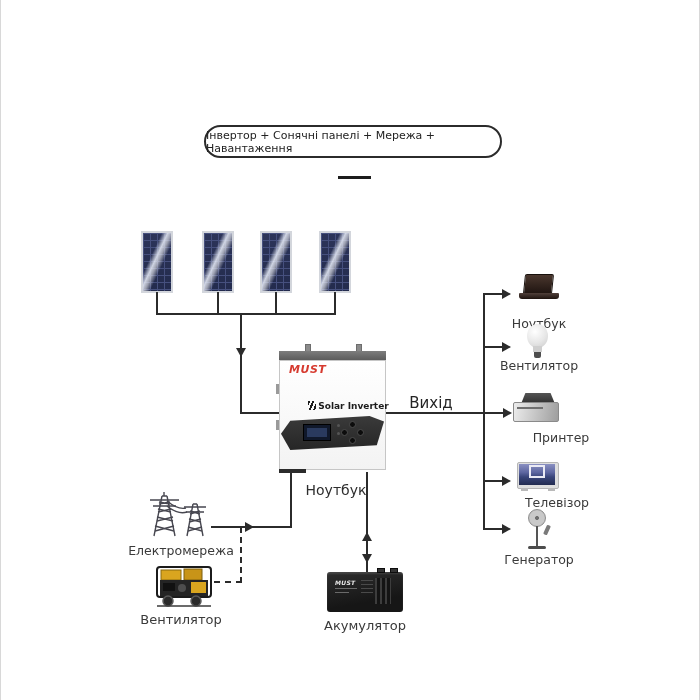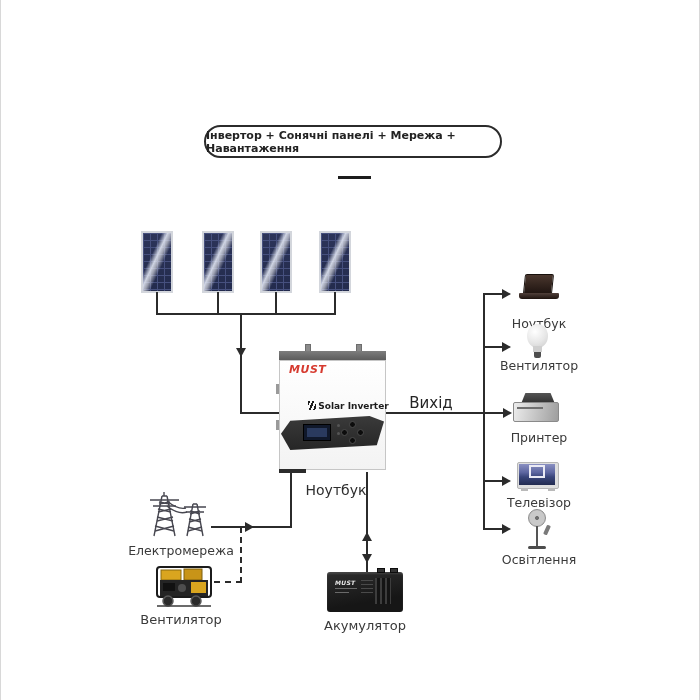--- a/index.html
+++ b/index.html
@@ -5,21 +5,21 @@
   html,body{margin:0;padding:0;background:#fff;}
   .canvas{position:relative;width:700px;height:700px;background:#fff;overflow:hidden;
           font-family:"DejaVu Sans","Liberation Sans",sans-serif;
           border-left:1px solid #d8d8d8;border-right:1px solid #d8d8d8;box-sizing:border-box;}
   .abs{position:absolute;}
   .t-center{text-align:center;}
 
   
   .title{left:0;right:0;top:74px;font-size:21px;font-weight:700;color:#1c1c1c;letter-spacing:.4px;}
   .badge{left:203px;top:125px;width:294px;height:29px;border:2px solid #2b2b2b;border-radius:17px;
-         display:flex;align-items:center;justify-content:center;font-size:11px;font-weight:700;color:#222;}
+         display:flex;align-items:center;justify-content:center;font-size:11px;font-weight:400;color:#222;}
   .dash{left:337px;top:176px;width:33px;height:3px;background:#1d1d1d;}
 
   
   .lbl{color:#3a3a3a;font-size:12.5px;}
   .lbl-lg{color:#2e2e2e;font-size:14px;}
 
   
   .ln{background:#2b2b2b;}
   .ah-r{width:0;height:0;border-top:5px solid transparent;border-bottom:5px solid transparent;border-left:9px solid #2b2b2b;}
   .ah-d{width:0;height:0;border-left:5px solid transparent;border-right:5px solid transparent;border-top:9px solid #2b2b2b;}
@@ -165,38 +165,38 @@
       <div class="abs bulb-neck"></div>
       <div class="abs bulb-base"></div>
   </div>
   <div class="abs lbl t-center" style="left:478px;top:358px;width:120px;">Вентилятор</div>
 
   <div class="abs ic-printer" style="left:512px;top:393px;">
     <div class="abs pr-lid"></div>
       <div class="abs pr-body"></div>
       <div class="abs pr-slot"></div>
   </div>
-  <div class="abs lbl t-center" style="left:478px;top:430px;width:120px;">Принтер</div>
+  <div class="abs lbl t-center" style="left:500px;top:430px;width:120px;">Принтер</div>
 
   <div class="abs ic-tv" style="left:516px;top:462px;">
     <div class="abs tv-frame"></div>
       <div class="abs tv-scr"></div>
     <div class="abs tv-box"></div>
     <div class="abs tv-leg" style="left:4px;"></div>
       <div class="abs tv-leg" style="left:31px;"></div>
   </div>
-  <div class="abs lbl t-center" style="left:478px;top:495px;width:120px;">Телевізор</div>
+  <div class="abs lbl t-center" style="left:496px;top:495px;width:120px;">Телевізор</div>
 
   <div class="abs ic-fan" style="left:524px;top:509px;">
     <div class="abs fan-head"></div>
       <div class="abs fan-pole"></div>
     <div class="abs fan-base"></div>
       <div class="abs fan-remote"></div>
   </div>
-  <div class="abs lbl t-center" style="left:478px;top:552px;width:120px;">Освітлення</div>
+  <div class="abs lbl t-center" style="left:478px;top:552px;width:120px;">Генератор</div>
 
   <svg class="abs" style="left:146px;top:490px;" width="64" height="48" viewBox="0 0 64 48">
     <g stroke="#474750" stroke-width="1.4" fill="none">
       <path d="M7,46 L15,6 M28,46 L20,6"></path>
       <path d="M8,41 L27,36 M27,41 L8,36 M10,31 L26,27 M26,31 L10,27 M11,22 L24,19 M24,22 L11,19 M12,14 L23,12 M23,14 L12,12"></path>
       <path d="M3,10 H32 M6,16 H29 M15,6 H20 M17,2 V6"></path>
       <path d="M40,46 L46,14 M56,46 L50,14"></path>
       <path d="M41,41 L55,37 M55,41 L41,37 M42,32 L54,29 M54,32 L42,29 M43,24 L53,21 M53,24 L43,21"></path>
       <path d="M37,17 H59 M39,22 H57 M46,14 H50"></path>
       <path d="M20,11 Q31,20 39,18 M20,16 Q31,25 40,22"></path>

